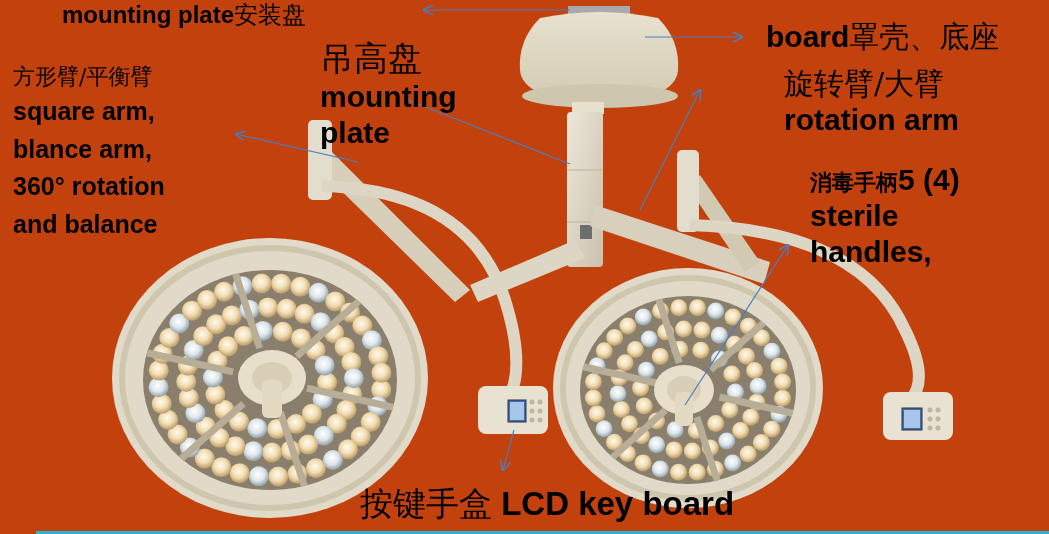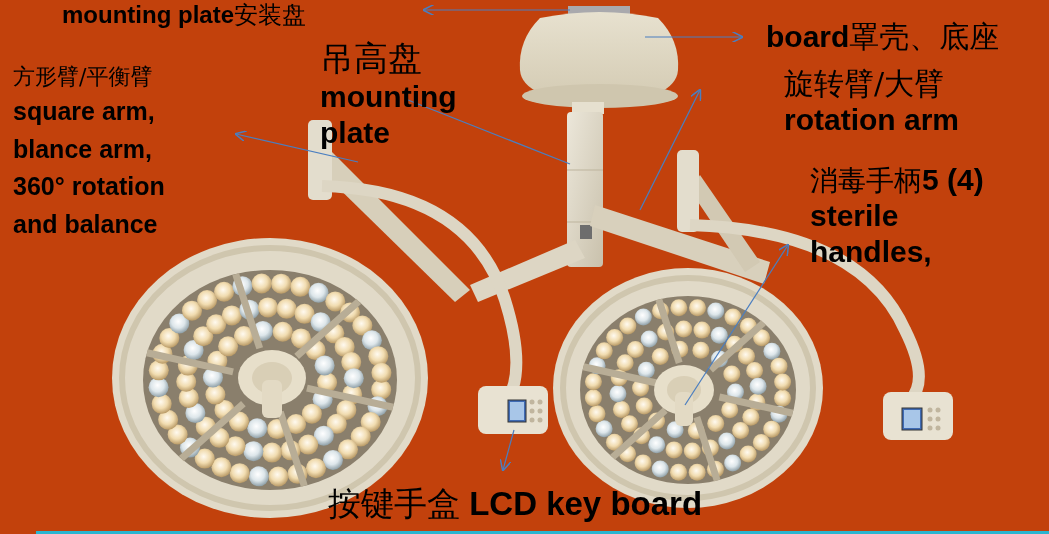--- a/index.html
+++ b/index.html
@@ -9,22 +9,22 @@
   .cn{font-family:"DejaVu Serif","Liberation Serif",serif;font-weight:normal;}
   .l-mount{left:62px;top:2px;font-size:24px;}
   .l-base{left:766px;top:20px;font-size:30px;}
   .l-ceil{left:320px;top:38px;font-size:30px;line-height:1.2;}
   .l-ceil .cn{font-size:34px;}
   .l-rot{left:760px;top:66px;font-size:30px;line-height:1.2;margin-left:24px;}
   .l-rot .cn{font-size:30px;}
   .l-square{left:13px;top:60px;font-size:25px;line-height:1.5;}
   .l-square .cn{font-size:22px;}
   .l-sterile{left:810px;top:162px;font-size:30px;line-height:1.2;}
-  .l-sterile .cn{font-size:28px;}
-  .l-lcd{left:328px;top:486px;font-size:33px;}
+  .l-sterile .cn{font-size:22px;font-weight:bold;}
+  .l-lcd{left:360px;top:486px;font-size:33px;}
   .l-lcd .cn{font-size:33px;}
   .bottom-rule{position:absolute;left:36px;top:531px;width:1013px;height:3px;}
 </style>
 </head>
 <body>
 
 <div id="stage">
 
   <svg class="art" width="1049" height="534" viewBox="0 0 1049 534">
     <defs>

